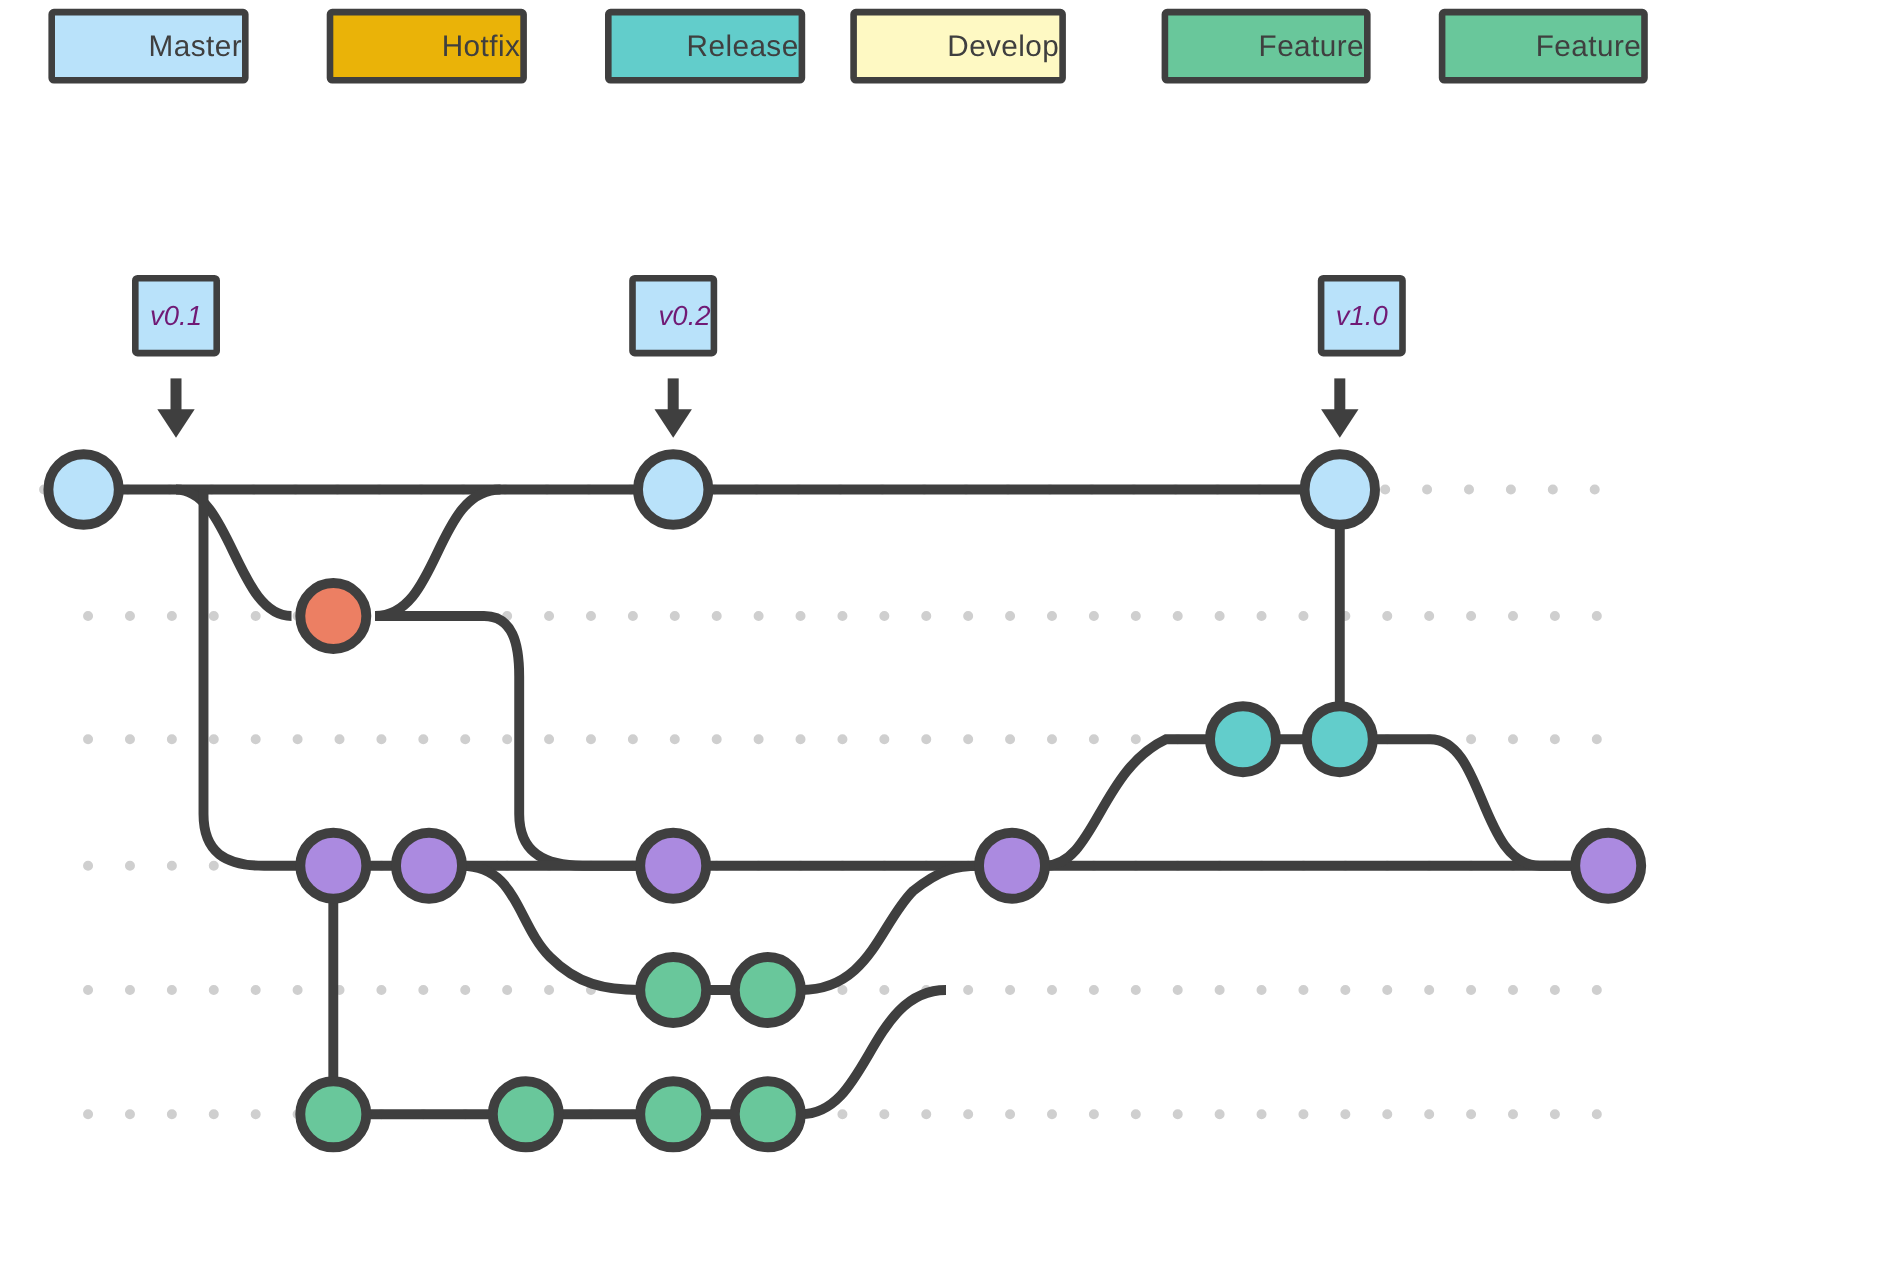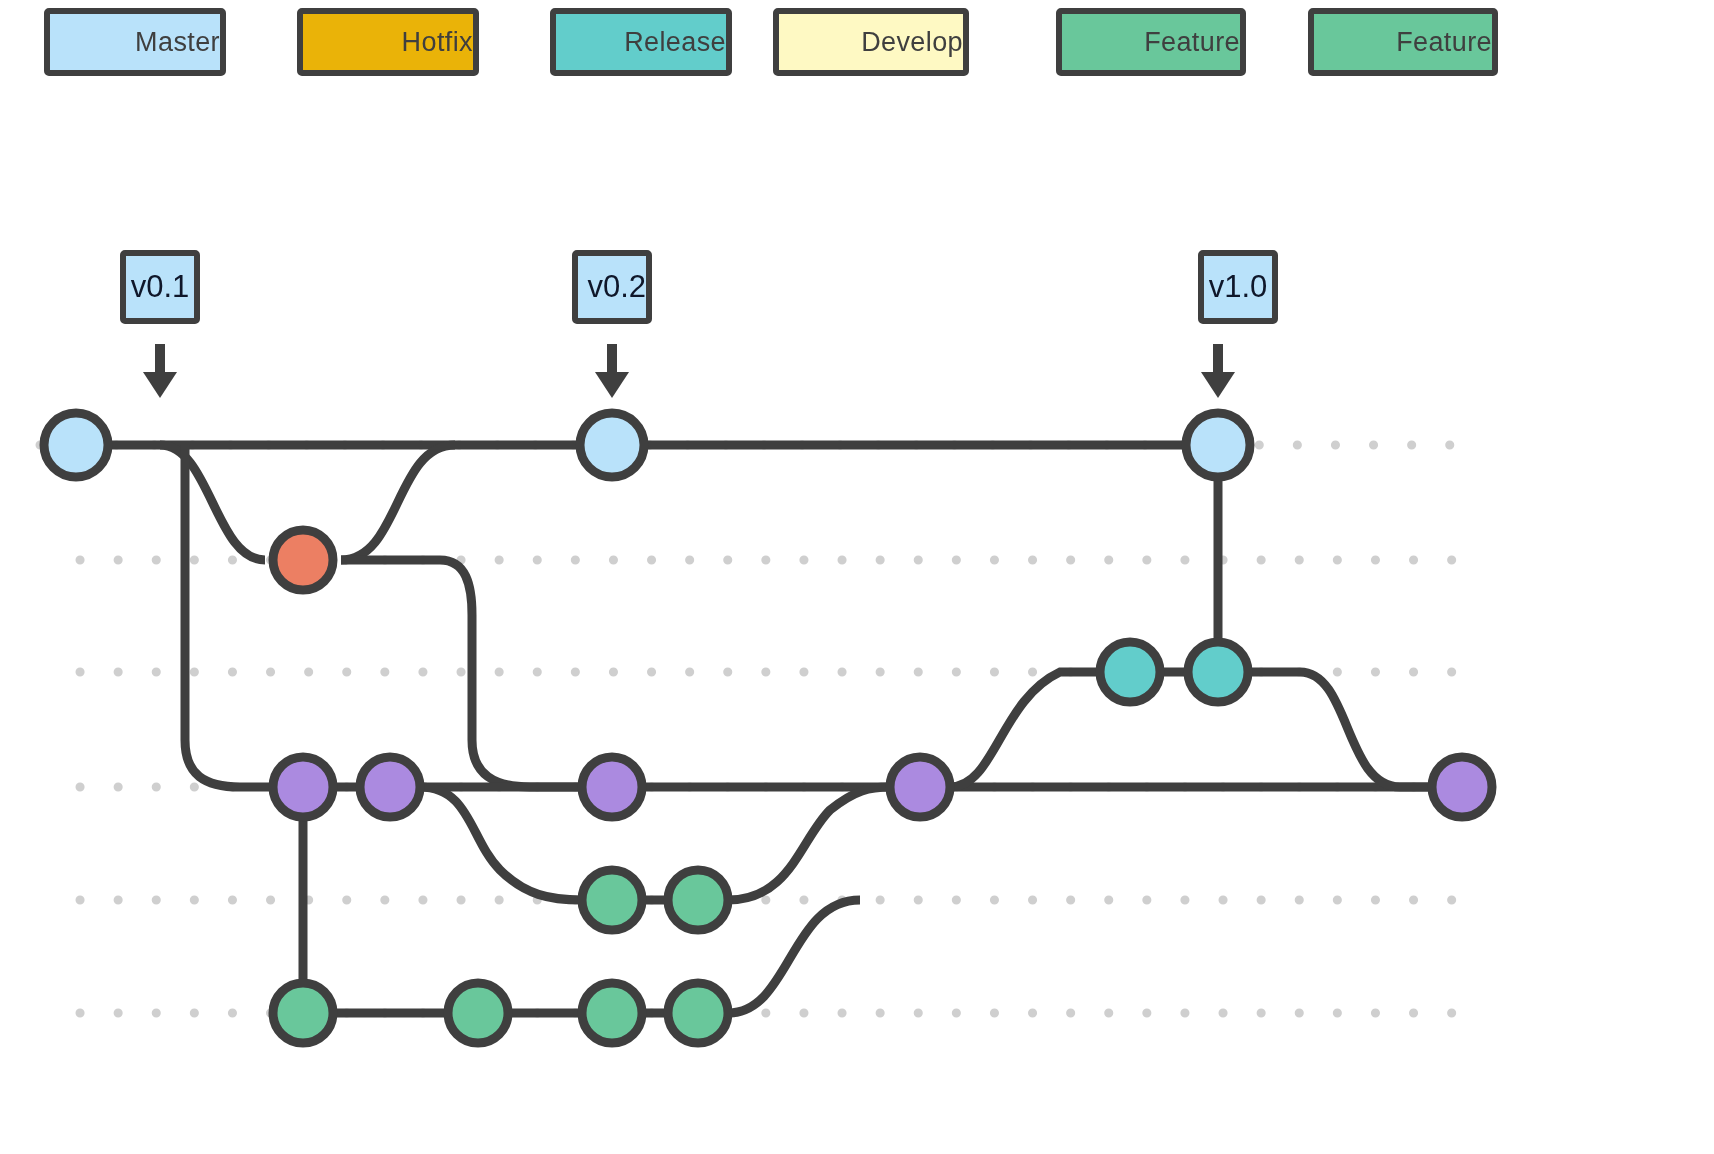--- a/index.html
+++ b/index.html
@@ -55,23 +55,24 @@
     height: 74px;
     border: 6px solid #3f3f3f;
     border-radius: 5px;
     box-sizing: border-box;
     background: #b9e2fa;
     display: flex;
     align-items: center;
     justify-content: center;
   }
   .tag-label {
-    font-size: 31px;
-    color: #0f172a;
+    font-size: 25px;
+    color: #701a75;
     white-space: nowrap;
+    font-style: italic;
   }
 
   
   #graph {
     position: absolute;
     left: 0;
     top: 0;
     width: 1714px;
     height: 1154px;
   }

